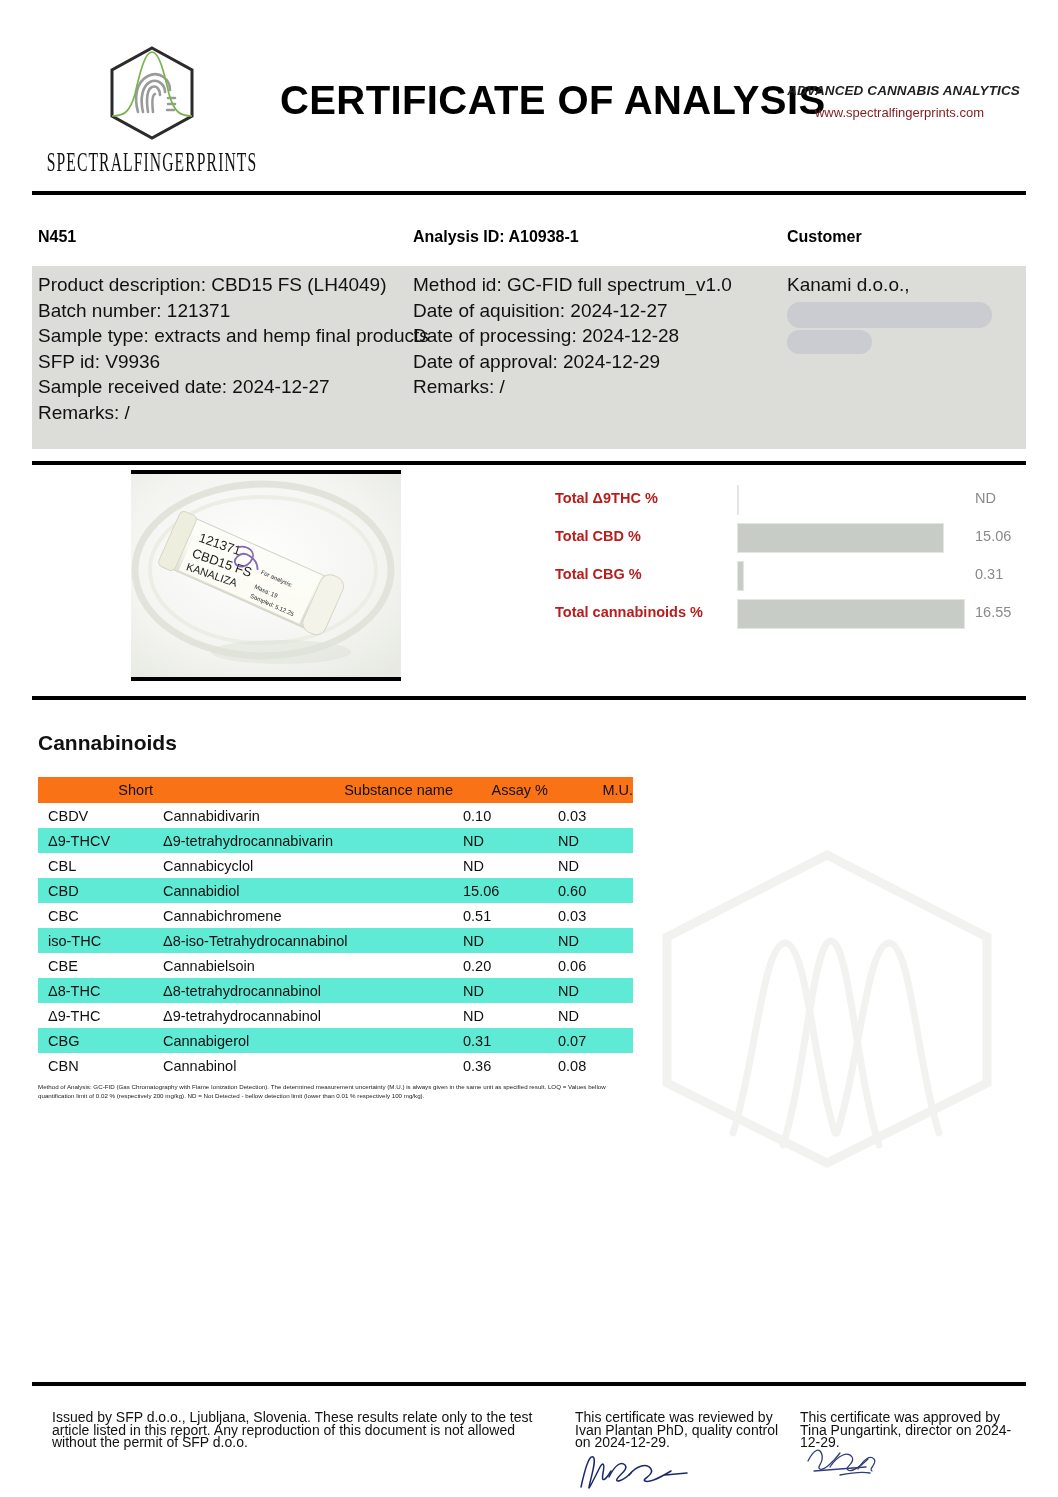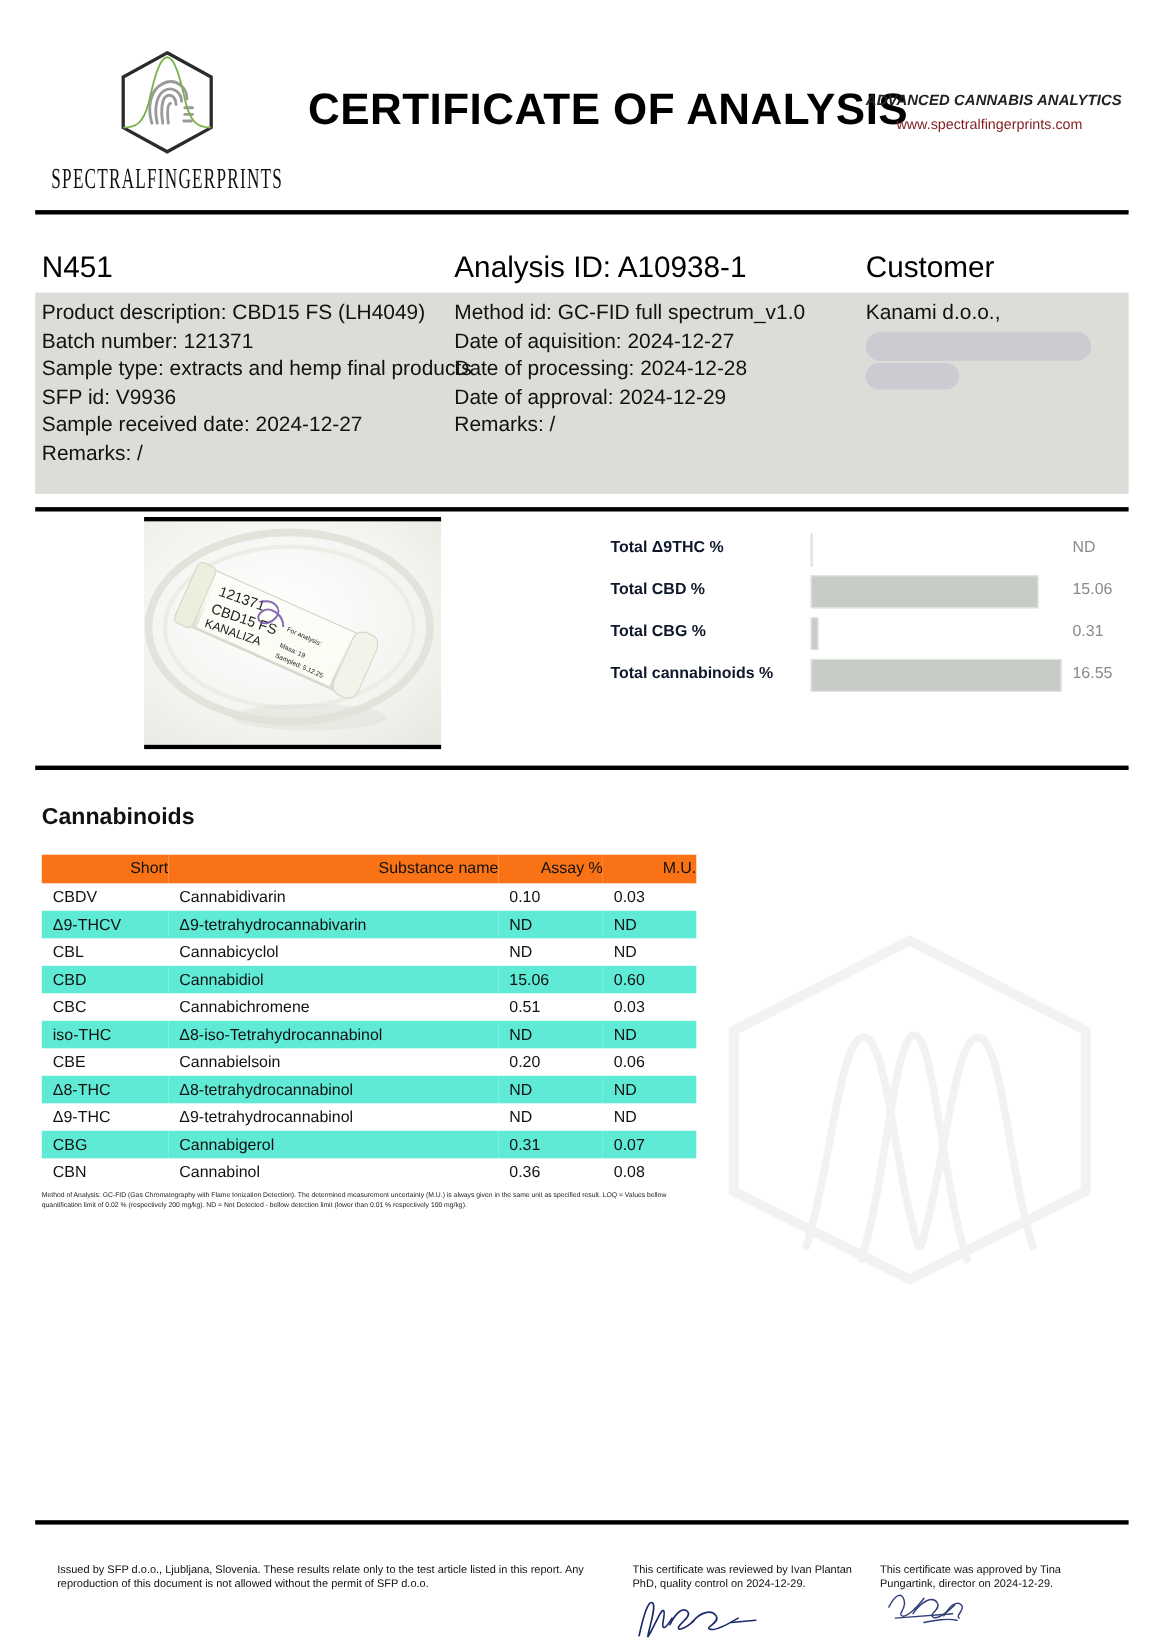--- a/index.html
+++ b/index.html
@@ -46,21 +46,21 @@
     position:absolute; left:32px; width:994px; height:4px;
     background:#000;
   }
   .rule.r1 { top:191px; }
   .rule.r2 { top:461px; }
   .rule.r3 { top:696px; }
   .rule.r4 { top:1382px; }
 
   
   .info-heads { position:absolute; left:0; top:228px; width:1058px; height:32px; }
-  .ih { position:absolute; font-size:27px; font-weight:normal; white-space:nowrap; }
+  .ih { position:absolute; font-size:16px; font-weight:bold; white-space:nowrap; }
   .ih.c1 { left:38px; top:0; }
   .ih.c2 { left:413px; top:0; }
   .ih.c3 { left:787px; top:0; }
 
   .info-box {
     position:absolute; left:32px; top:266px; width:994px; height:183px;
     background:#dcdcd8;
   }
   .info-col { position:absolute; top:6px; font-size:19px; line-height:25.5px; color:#111; }
   .info-col.c1 { left:6px; width:370px; }
@@ -79,21 +79,21 @@
     position:absolute; left:131px; top:470px; width:270px; height:211px;
     border-top:4px solid #000; border-bottom:4px solid #000;
     background:#f2f2ee; overflow:hidden;
   }
   .photo-inner { position:absolute; inset:0; overflow:hidden; }
 
   .summary { position:absolute; left:530px; top:482px; width:500px; height:160px; }
   .srow { position:absolute; left:0; width:500px; height:38px; }
   .srow .slabel {
     position:absolute; left:25px; top:8px;
-    font-size:14.5px; font-weight:bold; color:#0f172a; white-space:nowrap;text-align:right;
+    font-size:14.5px; font-weight:bold; color:#b91c1c; white-space:nowrap;text-align:right;
   }
   .strack { position:absolute; left:207px; top:3px; width:228px; height:30px; }
   .sbar {
     position:absolute; left:0; top:0; height:30px;
     background:#c8ccc6; border:1px solid #e4e6e2;
   }
   .sval {
     position:absolute; left:445px; top:8px;
     font-size:14.5px; color:#8a8a8a; white-space:nowrap;
   }
@@ -123,21 +123,21 @@
   .note {
     position:absolute; left:38px; top:1082px; width:595px;
     font-size:6.2px; line-height:9px; color:#1a1a1a; text-align:left;
   }
 
   
   .watermark { position:absolute; left:655px; top:845px; width:345px; height:325px; opacity:1; }
 
   
   .footer { position:absolute; left:0; top:1405px; width:1058px; height:92px; }
-  .fcol { position:absolute; font-size:10px; line-height:12.5px; color:#111;margin-top:11px; }
+  .fcol { position:absolute; font-size:14px; line-height:12.5px; color:#111; }
   .fcol.f1 { left:52px; top:6px; width:500px; }
   .fcol.f2 { left:575px; top:6px; width:205px; }
   .fcol.f3 { left:800px; top:6px; width:215px; }
   .sig { position:absolute; width:120px; height:46px; }
   .sig.s1 { left:575px; top:42px; }
   .sig.s2 { left:800px; top:32px; }
 </style>
 </head>
 <body>
 

